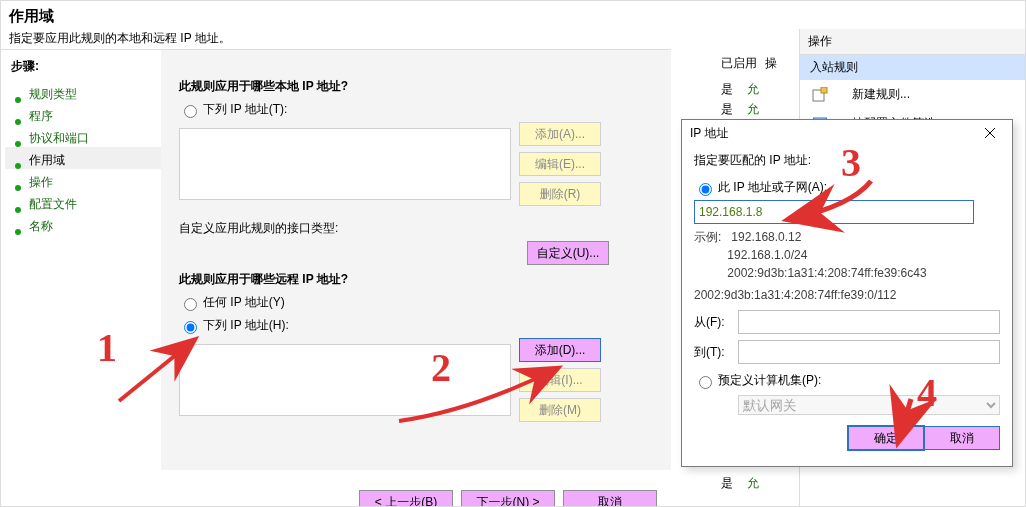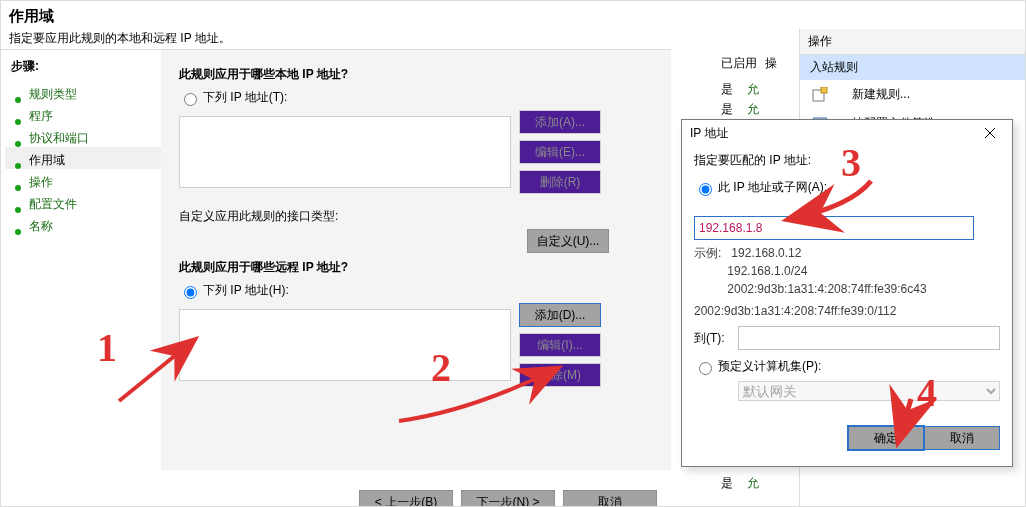--- a/index.html
+++ b/index.html
@@ -11,28 +11,28 @@
   .wiz-title{font-size:15px;font-weight:bold}
   .wiz-sub{margin-top:4px;font-size:12px}
   .wiz-body{display:flex;height:420px;border-top:1px solid #dcdcdc}
   .wiz-steps{width:160px;padding:8px 0 0 4px;box-sizing:border-box;background:#fff}
   .wiz-steps-title{font-weight:bold;margin:0 0 6px 6px}
   .step{display:flex;align-items:flex-end;height:22px;padding-left:10px;color:#1a6b14;cursor:pointer}
   .step.active{background:#f0f0f0;color:#000}
   .step .dot{width:6px;height:6px;border-radius:50%;background:#18a018;margin-right:8px}
   .step.active .dot{background:#18a018}
   .wiz-content{flex:1;background:#f4f4f4;padding:12px 18px 0 18px;position:relative;box-sizing:border-box}
-  .q{font-weight:bold;margin-top:4px}
+  .q{font-weight:bold;margin-top:16px}
   .radio-row{display:flex;align-items:center;margin-top:6px}
   .radio-row input{margin-right:6px}
   .listbox{width:330px;height:70px;background:#fff;border:1px solid #cfcfcf;margin-top:6px}
   .minirow{display:flex;align-items:flex-start;margin-top:4px}
   .btncol{margin-left:8px;display:flex;flex-direction:column;gap:6px}
-  .wbtn{width:80px;height:22px;border:1px solid #8f8f8f;background:#a3a3a3;font-size:12px;display:flex;align-items:center;justify-content:center}
-  .wbtn.disabled{color:#8a8a8a;border-color:#cfcfcf;background:#4c1d95}
+  .wbtn{width:80px;height:22px;border:1px solid #8f8f8f;background:#f0abfc;font-size:12px;display:flex;align-items:center;justify-content:center}
+  .wbtn.disabled{color:#8a8a8a;border-color:#cfcfcf;background:#fef9c3}
   .plain{font-size:12px;margin-top:14px}
   .iface-row{display:flex;align-items:center;justify-content:space-between;margin-top:4px;width:430px}
   .nav{position:absolute;right:14px;bottom:-44px;display:flex;gap:8px}
   .nav .wbtn{width:92px}
 
   
   .bgcol{position:absolute;left:720px;top:40px;width:62px;font-size:12px}
   .bg-head{position:absolute;left:720px;top:54px;display:flex;gap:8px;color:#000}
   .bg-row{height:20px;display:flex;gap:14px}
   .blue{color:#1a6b14}
@@ -42,21 +42,21 @@
   .actions-title{background:#f4f4f4;border-bottom:1px solid #dcdcdc;padding:4px 8px;font-size:12px}
   .actions-sub{background:#cfe3ff;padding:4px 10px;font-size:12px}
   .act-item{display:flex;align-items:center;gap:24px;padding:6px 12px;cursor:pointer}
   .ico{width:16px;height:16px;display:inline-flex;align-items:center;justify-content:center}
 
   
   .dlg{position:absolute;left:680px;top:118px;width:330px;height:346px;background:#fff;border:1px solid #7a7a7a;box-shadow:4px 4px 8px rgba(0,0,0,.15)}
   .dlg-title{height:26px;display:flex;align-items:center;justify-content:space-between;padding:0 8px;font-size:12px}
   .dlg-x{width:28px;height:20px;display:flex;align-items:center;justify-content:center;cursor:pointer}
   .dlg-body{padding:6px 12px}
-  .ipin{width:270px;height:20px;border:1px solid #2a72c8;padding:1px 4px;font-size:12px;color:#be185d;margin-top:20px}
+  .ipin{width:270px;height:20px;border:1px solid #2a72c8;padding:1px 4px;font-size:12px;color:#4d7c0f;margin-top:4px}
   .slab{font-size:12px;color:#404040;margin-top:4px;line-height:1.5}
   .subrow{display:flex;align-items:center;margin-top:6px}
   .subrow label{width:44px}
   .subrow input,.subrow select{flex:1;height:20px;border:1px solid #bfbfbf;background:#fff}
   .subrow select{background:#f4f4f4}
   .dlg-foot{position:absolute;right:12px;bottom:16px;display:flex;}
   .dlg-foot .wbtn{width:74px;border:1px solid #2a72c8}
   .dlg-foot .wbtn.primary{outline:1px solid #2a72c8}
 
   
@@ -165,20 +165,24 @@
         </div>
 
         <div class="plain">自定义应用此规则的接口类型:</div>
         <div class="iface-row">
           <span></span>
           <div class="wbtn">自定义(U)...</div>
         </div>
 
         <div class="q" style="margin-top:6px">此规则应用于哪些远程 IP 地址?</div>
         <div class="radio-row">
+            <input type="radio" name="rem" style="">
+            <span>任何 IP 地址(Y)</span>
+          </div>
+        <div class="radio-row">
             <input type="radio" name="rem" checked="" style="">
             <span>下列 IP 地址(H):</span>
           </div>
         <div class="minirow">
           <div class="listbox"></div>
           <div class="btncol">
             <div class="wbtn" style="border-color:#2a72c8">添加(D)...</div>
             <div class="wbtn disabled">编辑(I)...</div>
             <div class="wbtn disabled">删除(M)</div>
           </div>
@@ -212,20 +216,24 @@
       <input class="ipin" value="192.168.1.8" style="">
       <div class="slab">
         <span>示例:</span>&nbsp;&nbsp;
         <span>192.168.0.12</span><br>
         &nbsp;&nbsp;&nbsp;&nbsp;&nbsp;&nbsp;&nbsp;&nbsp;&nbsp;&nbsp;<span>192.168.1.0/24</span><br>
         &nbsp;&nbsp;&nbsp;&nbsp;&nbsp;&nbsp;&nbsp;&nbsp;&nbsp;&nbsp;<span>2002:9d3b:1a31:4:208:74ff:fe39:6c43</span>
       </div>
       <div class="slab"><span>2002:9d3b:1a31:4:208:74ff:fe39:0/112</span></div>
 
       <div class="subrow">
+          <label>从(F):</label>
+          <input disabled="" style="">
+        </div>
+      <div class="subrow">
           <label>到(T):</label>
           <input disabled="" style="">
         </div>
 
       <div class="radio-row" style="margin-top:8px">
           <input type="radio" name="ipopt" style="">
           <span>预定义计算机集(P):</span>
         </div>
       <div class="subrow">
           <label></label>

